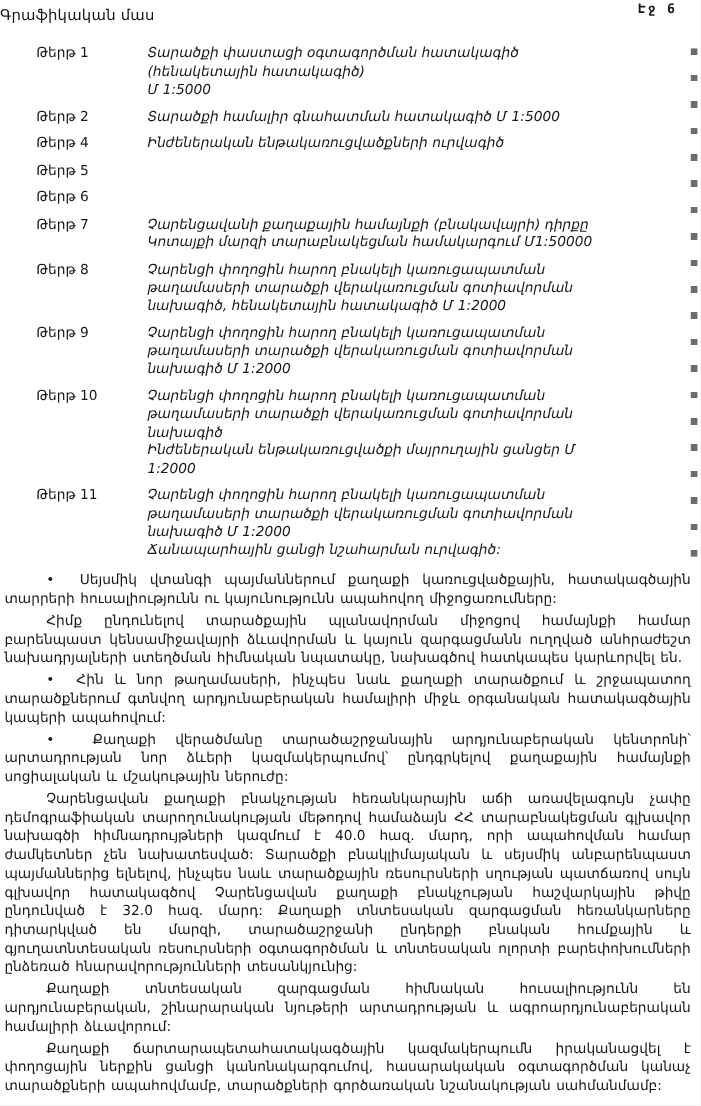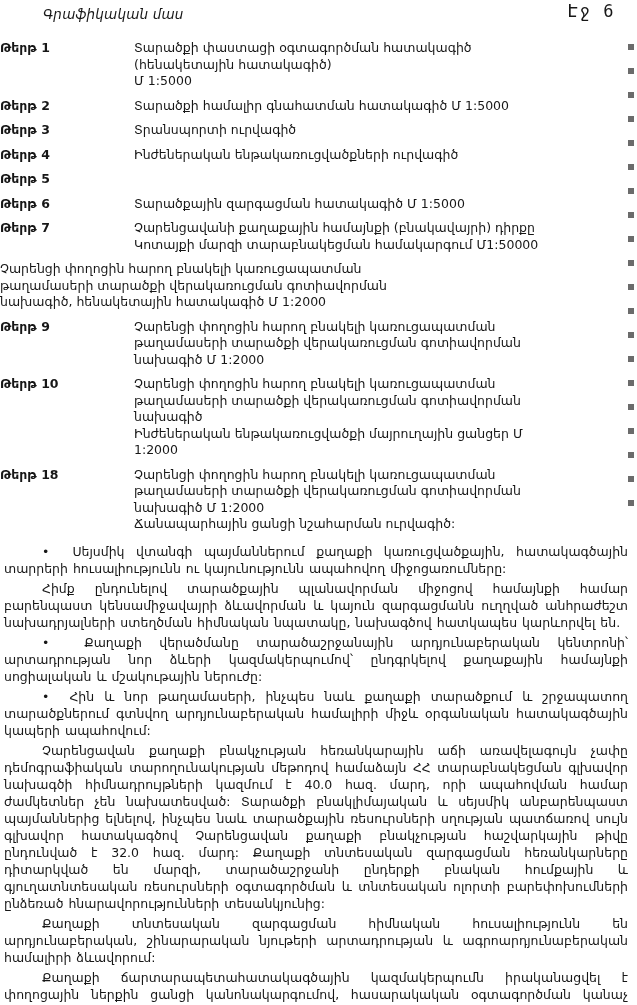--- a/index.html
+++ b/index.html
@@ -7,47 +7,46 @@
     position:relative;
     width:637px;height:1005px;
     background:#ffffff;
     color:#171717;
     font-family:"DejaVu Sans",sans-serif;
     overflow:hidden;
     box-sizing:border-box;
   }
   .header{position:relative;height:26px;padding-top:6px;}
   .title{
-    margin-left:43px;
     font-size:13.5px;
     letter-spacing:.2px;
-    font-style:italic;
   }
   .pagenum{
     position:absolute;top:1px;right:22px;
-    font-size:17px;font-weight:normal;letter-spacing:1.5px;
+    font-size:12px;font-weight:bold;letter-spacing:1.5px;
     font-family:"DejaVu Sans Mono","DejaVu Sans",monospace;
   }
   .sheets{margin-top:8px;}
   .sheet-row{
     display:flex;
     margin-bottom:8px;
     font-size:12.5px;
     line-height:16.5px;
   }
   .sheet-label{
     flex:none;
     width:134px;
+    padding-left:33px;
     box-sizing:border-box;
-    font-weight:bold;
   }
   .sheet-desc{
     flex:1;
     padding-right:52px;
     white-space:pre-line;
+    font-style:italic;
   }
   .bodytext{
     margin-top:10px;
     padding:0 9px 0 4px;
     font-size:12.5px;
     line-height:17px;
     text-align:justify;
     word-spacing:1px;
   }
   .bodytext p{
@@ -82,72 +81,68 @@
       <div class="sheet-label">Թերթ 1</div>
       <div class="sheet-desc">Տարածքի փաստացի օգտագործման հատակագիծ
 (հենակետային հատակագիծ)
 Մ 1:5000</div>
     </div>
     <div class="sheet-row">
       <div class="sheet-label">Թերթ 2</div>
       <div class="sheet-desc">Տարածքի համալիր գնահատման հատակագիծ Մ 1:5000</div>
     </div>
     <div class="sheet-row">
-      <div class="sheet-label">Թերթ 3</div>
-      <div class="sheet-desc">Տրանսպորտի ուրվագիծ</div>
-    </div>
-    <div class="sheet-row">
       <div class="sheet-label">Թերթ 4</div>
       <div class="sheet-desc">Ինժեներական ենթակառուցվածքների ուրվագիծ</div>
     </div>
     <div class="sheet-row">
       <div class="sheet-label">Թերթ 5</div>
     </div>
     <div class="sheet-row">
       <div class="sheet-label">Թերթ 6</div>
-      <div class="sheet-desc">Տարածքային զարգացման հատակագիծ Մ 1:5000</div>
     </div>
     <div class="sheet-row">
       <div class="sheet-label">Թերթ 7</div>
       <div class="sheet-desc">Չարենցավանի քաղաքային համայնքի (բնակավայրի) դիրքը
 Կոտայքի մարզի տարաբնակեցման համակարգում Մ1:50000</div>
     </div>
     <div class="sheet-row">
+      <div class="sheet-label">Թերթ 8</div>
       <div class="sheet-desc">Չարենցի փողոցին հարող բնակելի կառուցապատման
 թաղամասերի տարածքի վերակառուցման գոտիավորման
 նախագիծ, հենակետային հատակագիծ Մ 1:2000</div>
     </div>
     <div class="sheet-row">
       <div class="sheet-label">Թերթ 9</div>
       <div class="sheet-desc">Չարենցի փողոցին հարող բնակելի կառուցապատման
 թաղամասերի տարածքի վերակառուցման գոտիավորման
 նախագիծ Մ 1:2000</div>
     </div>
     <div class="sheet-row">
       <div class="sheet-label">Թերթ 10</div>
       <div class="sheet-desc">Չարենցի փողոցին հարող բնակելի կառուցապատման
 թաղամասերի տարածքի վերակառուցման գոտիավորման
 նախագիծ
 Ինժեներական ենթակառուցվածքի մայրուղային ցանցեր Մ
 1:2000</div>
     </div>
     <div class="sheet-row">
-      <div class="sheet-label">Թերթ 18</div>
+      <div class="sheet-label">Թերթ 11</div>
       <div class="sheet-desc">Չարենցի փողոցին հարող բնակելի կառուցապատման
 թաղամասերի տարածքի վերակառուցման գոտիավորման
 նախագիծ Մ 1:2000
 Ճանապարհային ցանցի նշահարման ուրվագիծ:</div>
     </div>
   </div>
 
   <div class="bodytext">
     <p>•&nbsp;&nbsp;Սեյսմիկ վտանգի պայմաններում քաղաքի կառուցվածքային, հատակագծային տարրերի հուսալիությունն ու կայունությունն ապահովող միջոցառումները:</p>
     <p>Հիմք ընդունելով տարածքային պլանավորման միջոցով համայնքի համար բարենպաստ կենսամիջավայրի ձևավորման և կայուն զարգացմանն ուղղված անհրաժեշտ նախադրյալների ստեղծման հիմնական նպատակը, նախագծով հատկապես կարևորվել են.</p>
+    <p>•&nbsp;&nbsp;Հին և նոր թաղամասերի, ինչպես նաև քաղաքի տարածքում և շրջապատող տարածքներում գտնվող արդյունաբերական համալիրի միջև օրգանական հատակագծային կապերի ապահովում:</p>
     <p>•&nbsp;&nbsp;Քաղաքի վերածմանը տարածաշրջանային արդյունաբերական կենտրոնի՝ արտադրության նոր ձևերի կազմակերպումով՝ ընդգրկելով քաղաքային համայնքի սոցիալական և մշակութային ներուժը:</p>
-    <p>•&nbsp;&nbsp;Հին և նոր թաղամասերի, ինչպես նաև քաղաքի տարածքում և շրջապատող տարածքներում գտնվող արդյունաբերական համալիրի միջև օրգանական հատակագծային կապերի ապահովում:</p>
     <p>Չարենցավան քաղաքի բնակչության հեռանկարային աճի առավելագույն չափը դեմոգրաֆիական տարողունակության մեթոդով համաձայն ՀՀ տարաբնակեցման գլխավոր նախագծի հիմնադրույթների կազմում է 40.0 հազ. մարդ, որի ապահովման համար ժամկետներ չեն նախատեսված: Տարածքի բնակլիմայական և սեյսմիկ անբարենպաստ պայմաններից ելնելով, ինչպես նաև տարածքային ռեսուրսների սղության պատճառով սույն գլխավոր հատակագծով Չարենցավան քաղաքի բնակչության հաշվարկային թիվը ընդունված է 32.0 հազ. մարդ: Քաղաքի տնտեսական զարգացման հեռանկարները դիտարկված են մարզի, տարածաշրջանի ընդերքի բնական հումքային և գյուղատնտեսական ռեսուրսների օգտագործման և տնտեսական ոլորտի բարեփոխումների ընձեռած հնարավորությունների տեսանկյունից:</p>
     <p>Քաղաքի տնտեսական զարգացման հիմնական հուսալիությունն են արդյունաբերական, շինարարական նյութերի արտադրության և ագրոարդյունաբերական համալիրի ձևավորում:</p>
     <p>Քաղաքի ճարտարապետահատակագծային կազմակերպումն իրականացվել է փողոցային ներքին ցանցի կանոնակարգումով, հասարակական օգտագործման կանաչ տարածքների ապահովմամբ, տարածքների գործառական նշանակության սահմանմամբ:</p>
 
   </div>
 
   <div class="scan-marks"></div>
 
 </div>
 

